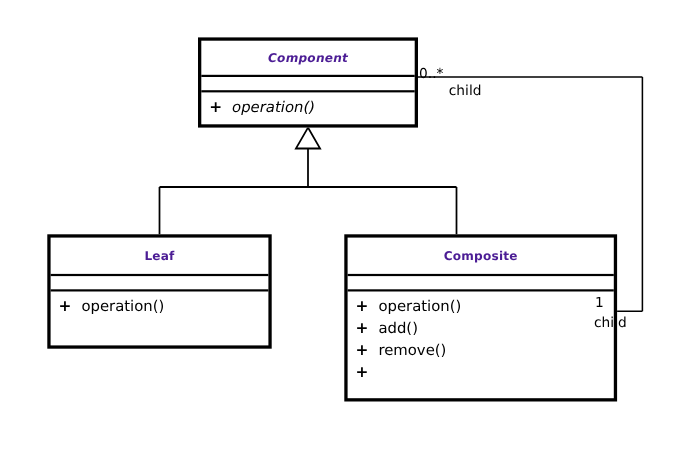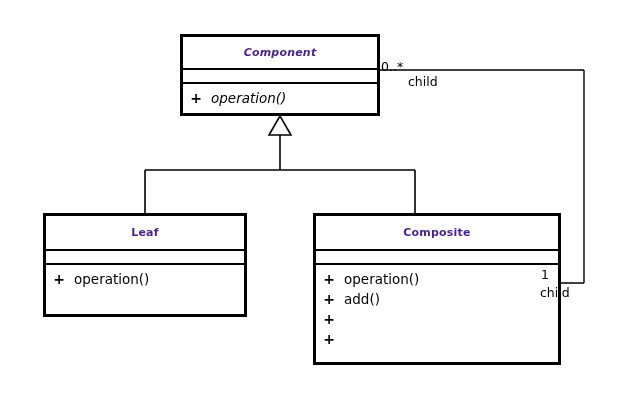--- a/index.html
+++ b/index.html
@@ -190,20 +190,21 @@
       <div class="op-row">
         <span class="op-vis">+</span>
         <span class="op-name">operation()</span>
       </div>
       <div class="op-row">
         <span class="op-vis">+</span>
         <span class="op-name">add()</span>
       </div>
       <div class="op-row">
         <span class="op-vis">+</span>
+        <span class="op-name">remove()</span>
       </div>
       <div class="op-row">
         <span class="op-vis">+</span>
       </div>
     </div>
   </div>
 
   <div class="edge-label" id="label-child-mult">0..*</div>
   <div class="edge-label" id="label-child-role">child</div>
   <div class="edge-label" id="label-parent-mult">1</div>

